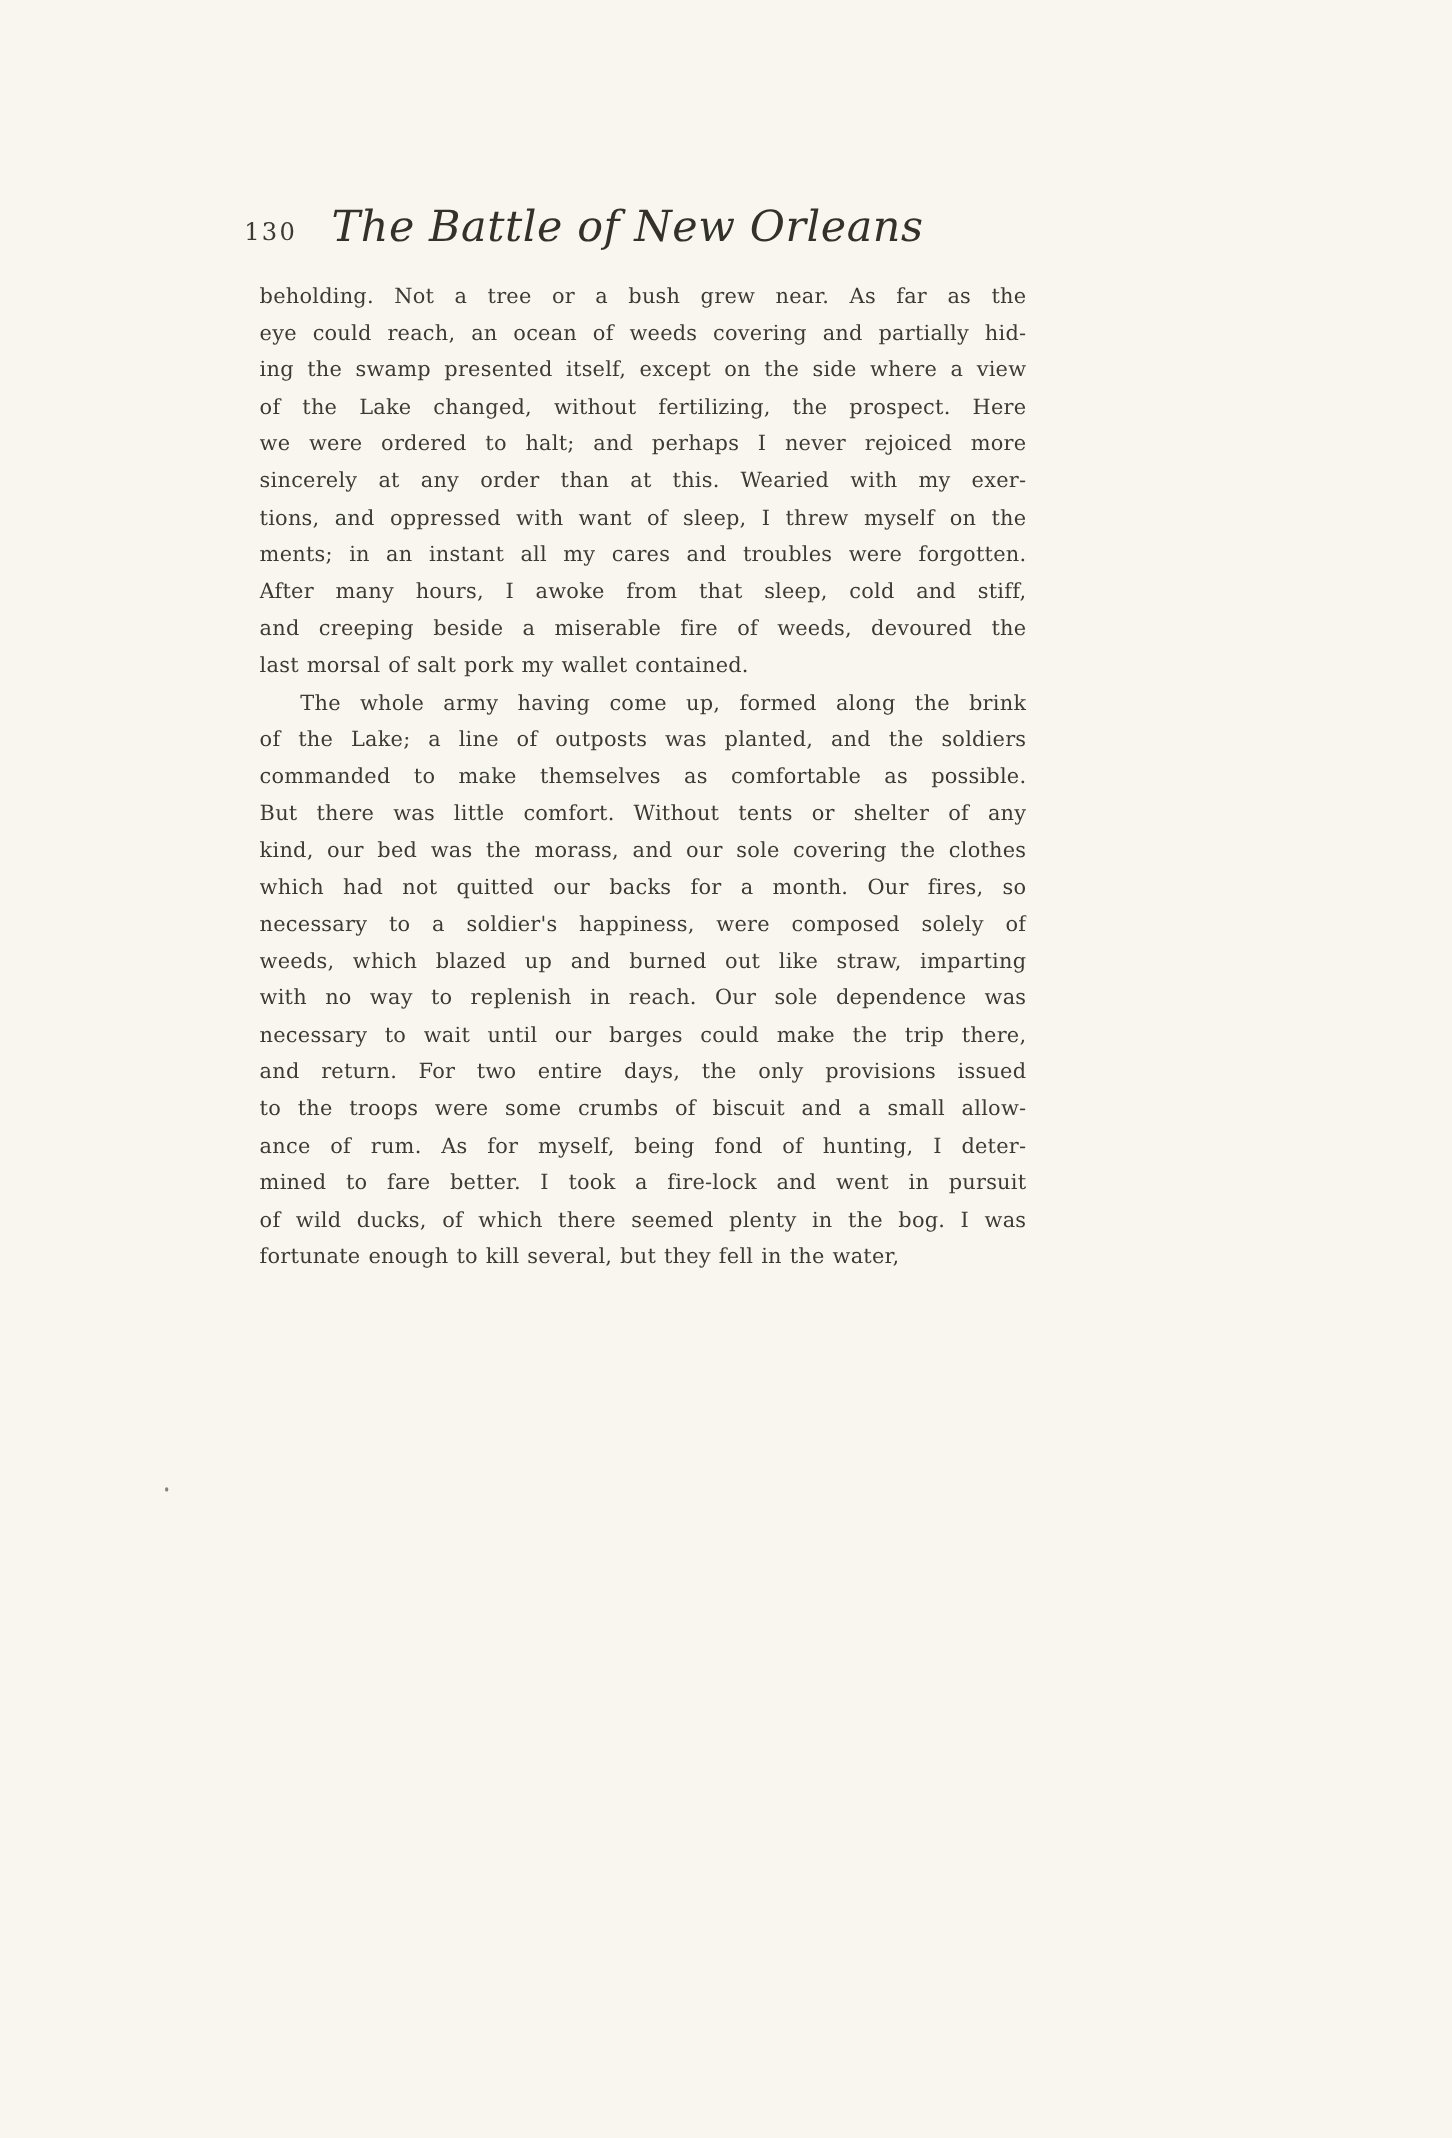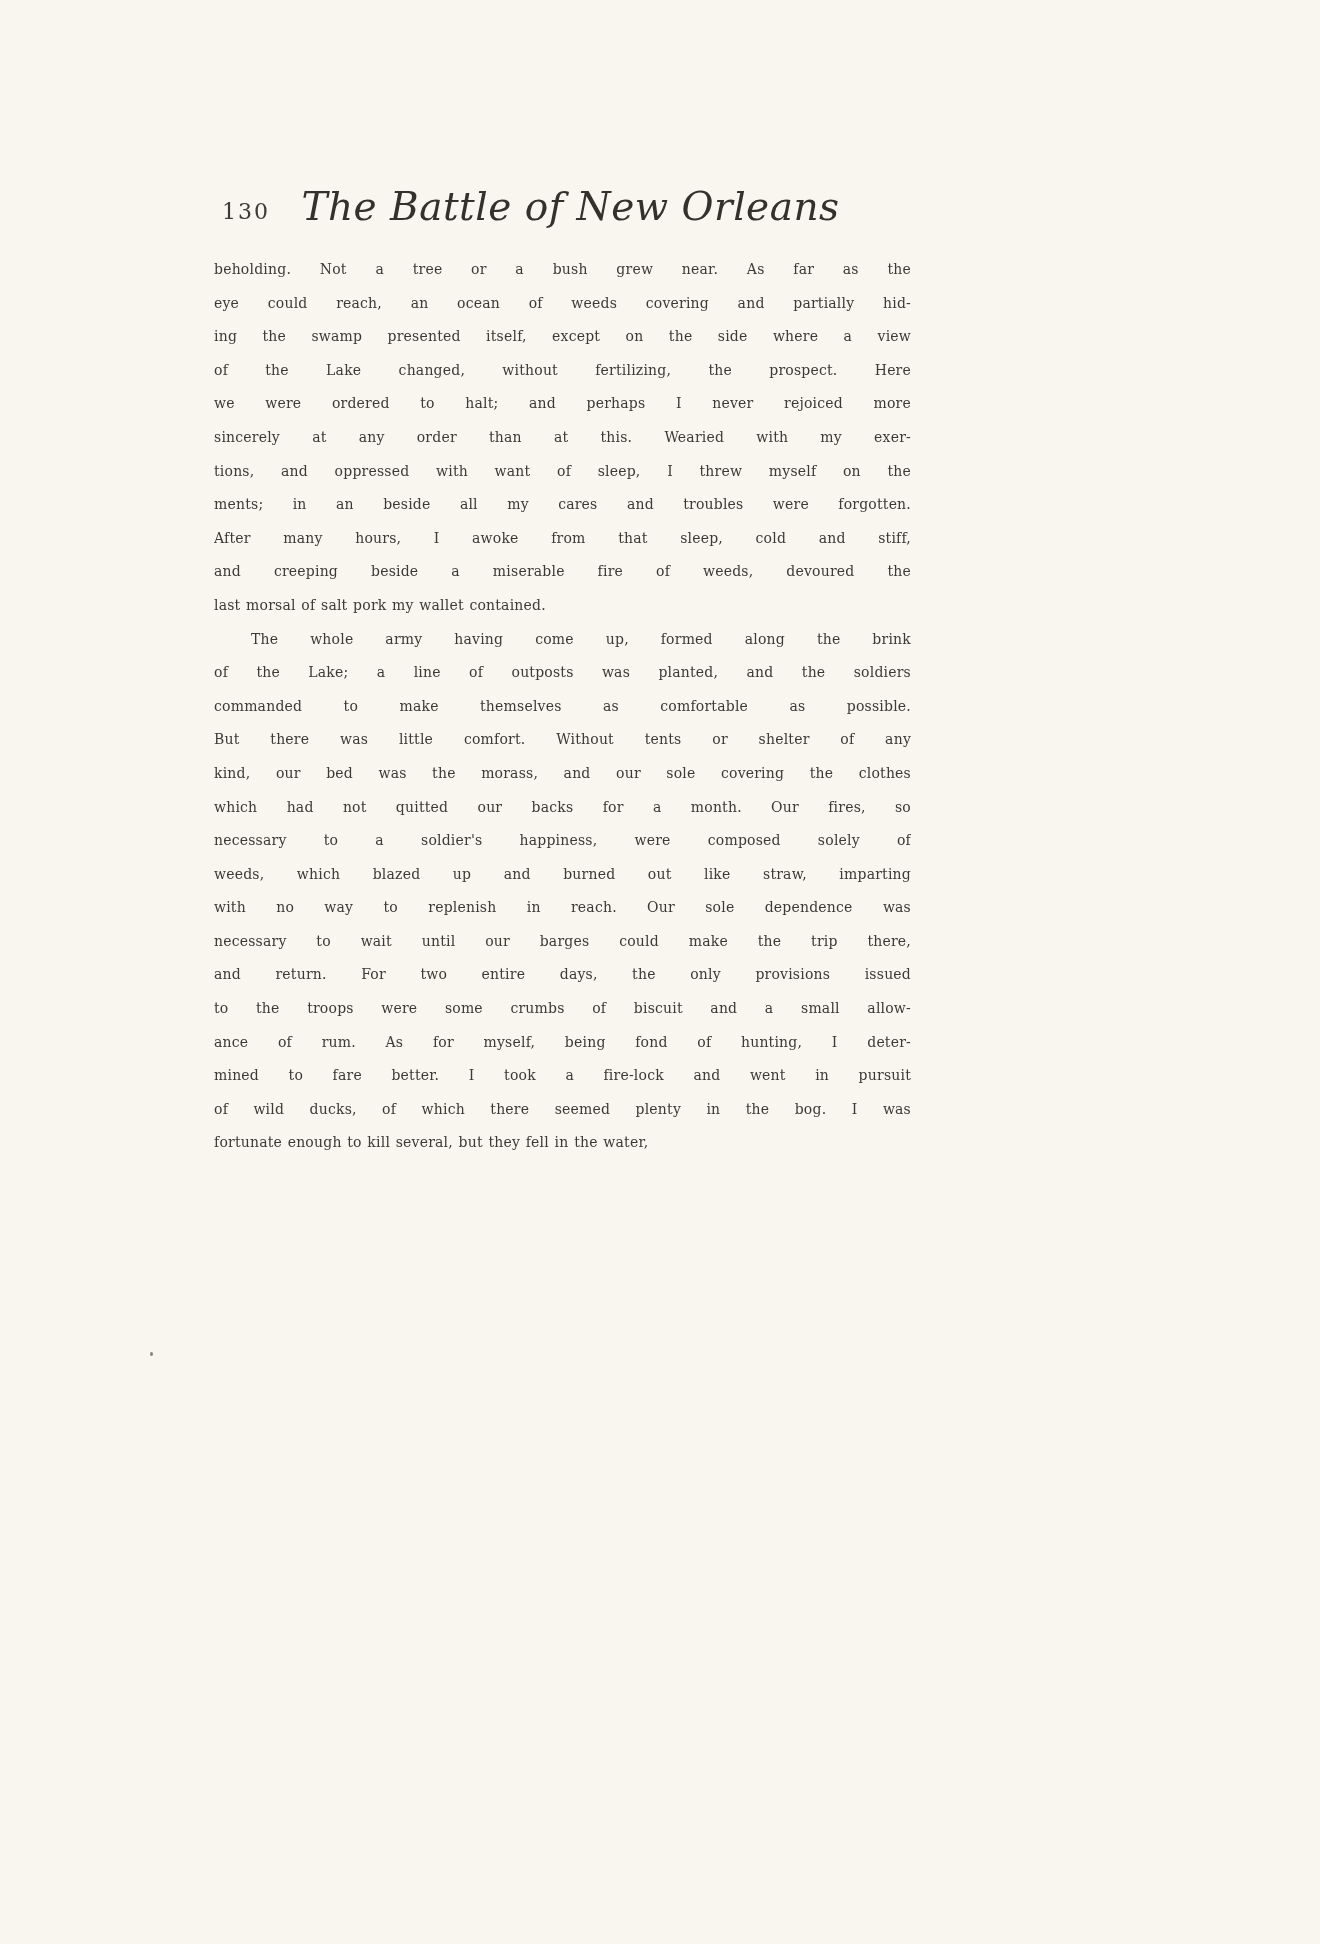--- a/index.html
+++ b/index.html
@@ -34,24 +34,24 @@
   .running-title {
     display: block;
     text-align: center;
     font-style: italic;
     font-size: 39px;
     letter-spacing: 0.5px;
     color: #32312c;
   }
   .body-text {
     position: absolute;
-    left: 214px;
+    left: 236px;
     top: 253px;
     width: 697px;
-    font-size: 14px;
+    font-size: 19px;
     letter-spacing: 0.2px;
   }
   .paragraph {
     margin: 0;
   }
   .line {
     line-height: 33.6px;
     height: 33.6px;
     overflow: hidden;
     text-align: justify;
@@ -85,21 +85,21 @@
 
   <div class="body-text">
       <div class="paragraph">
         <div class="line">beholding.  Not a tree or a bush grew near.  As far as the</div>
         <div class="line">eye could reach, an ocean of weeds covering and partially hid-</div>
         <div class="line">ing the swamp presented itself, except on the side where a view</div>
         <div class="line">of the Lake changed, without fertilizing, the prospect.  Here</div>
         <div class="line">we were ordered to halt; and perhaps I never rejoiced more</div>
         <div class="line">sincerely at any order than at this.  Wearied with my exer-</div>
         <div class="line">tions, and oppressed with want of sleep, I threw myself on the</div>
-        <div class="line">ments; in an beside all my cares and troubles were forgotten.</div>
+        <div class="line">ments; in an instant all my cares and troubles were forgotten.</div>
         <div class="line">After many hours, I awoke from that sleep, cold and stiff,</div>
         <div class="line">and creeping beside a miserable fire of weeds, devoured the</div>
         <div class="line last">last morsal of salt pork my wallet contained.</div>
       </div>
       <div class="paragraph indented">
         <div class="line">The whole army having come up, formed along the brink</div>
         <div class="line">of the Lake; a line of outposts was planted, and the soldiers</div>
         <div class="line">commanded to make themselves as comfortable as possible.</div>
         <div class="line">But there was little comfort.  Without tents or shelter of any</div>
         <div class="line">kind, our bed was the morass, and our sole covering the clothes</div>

